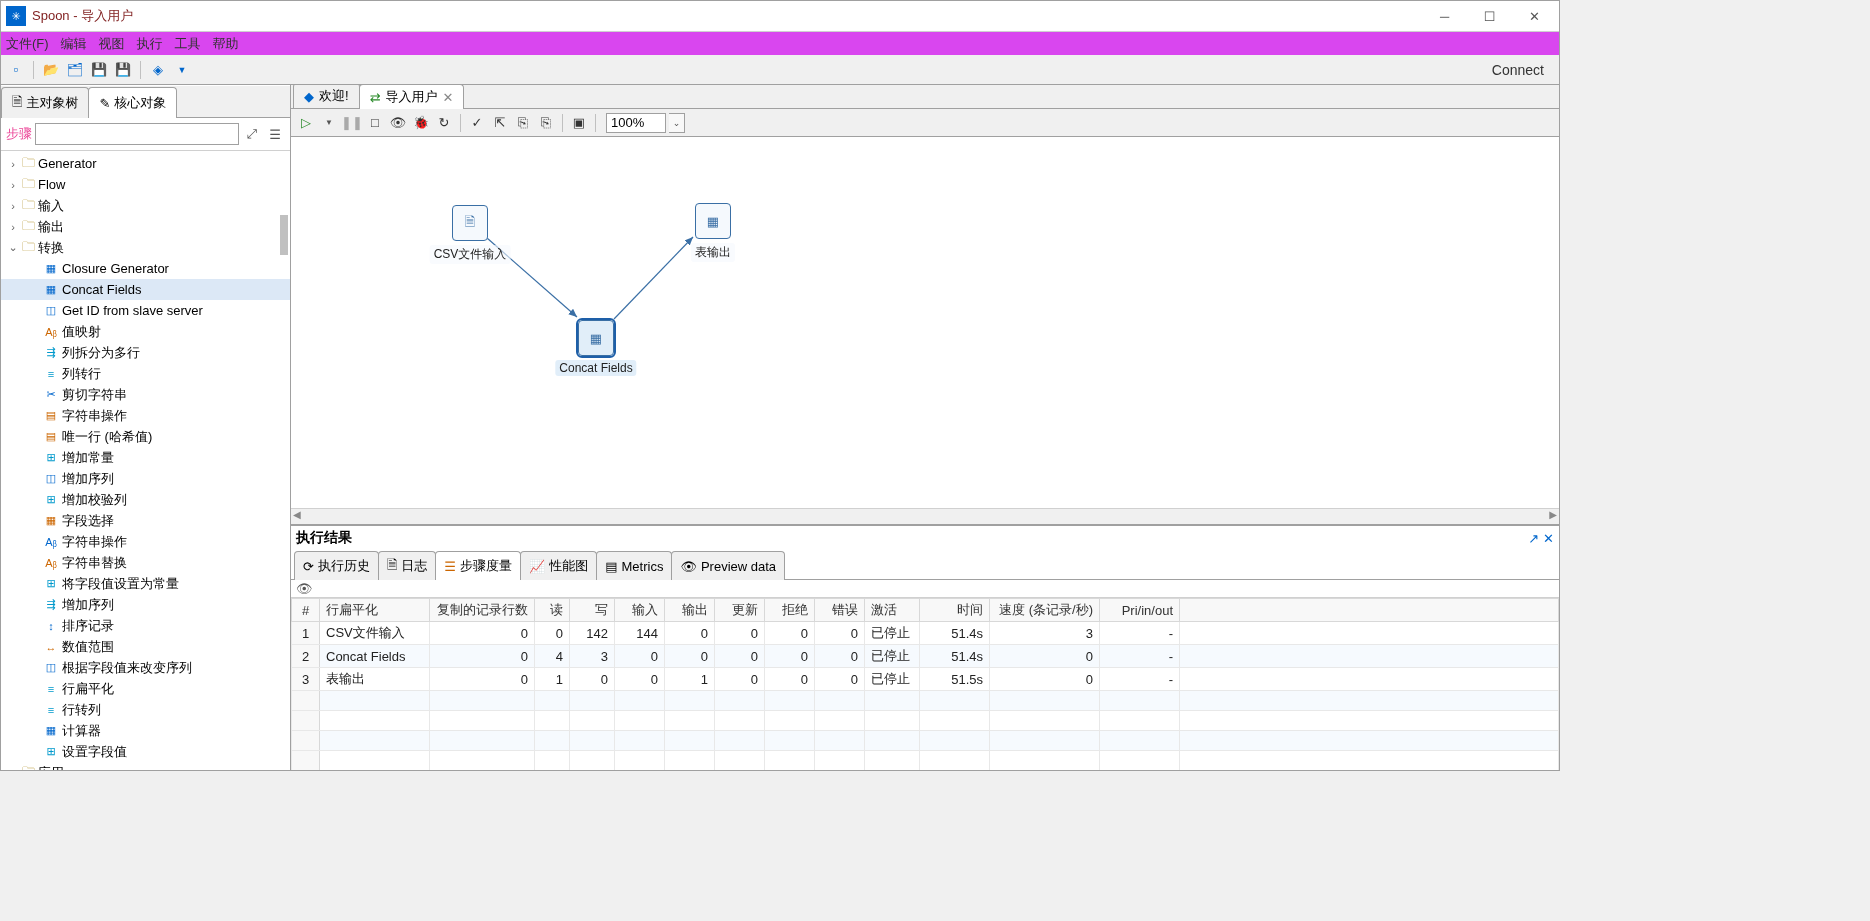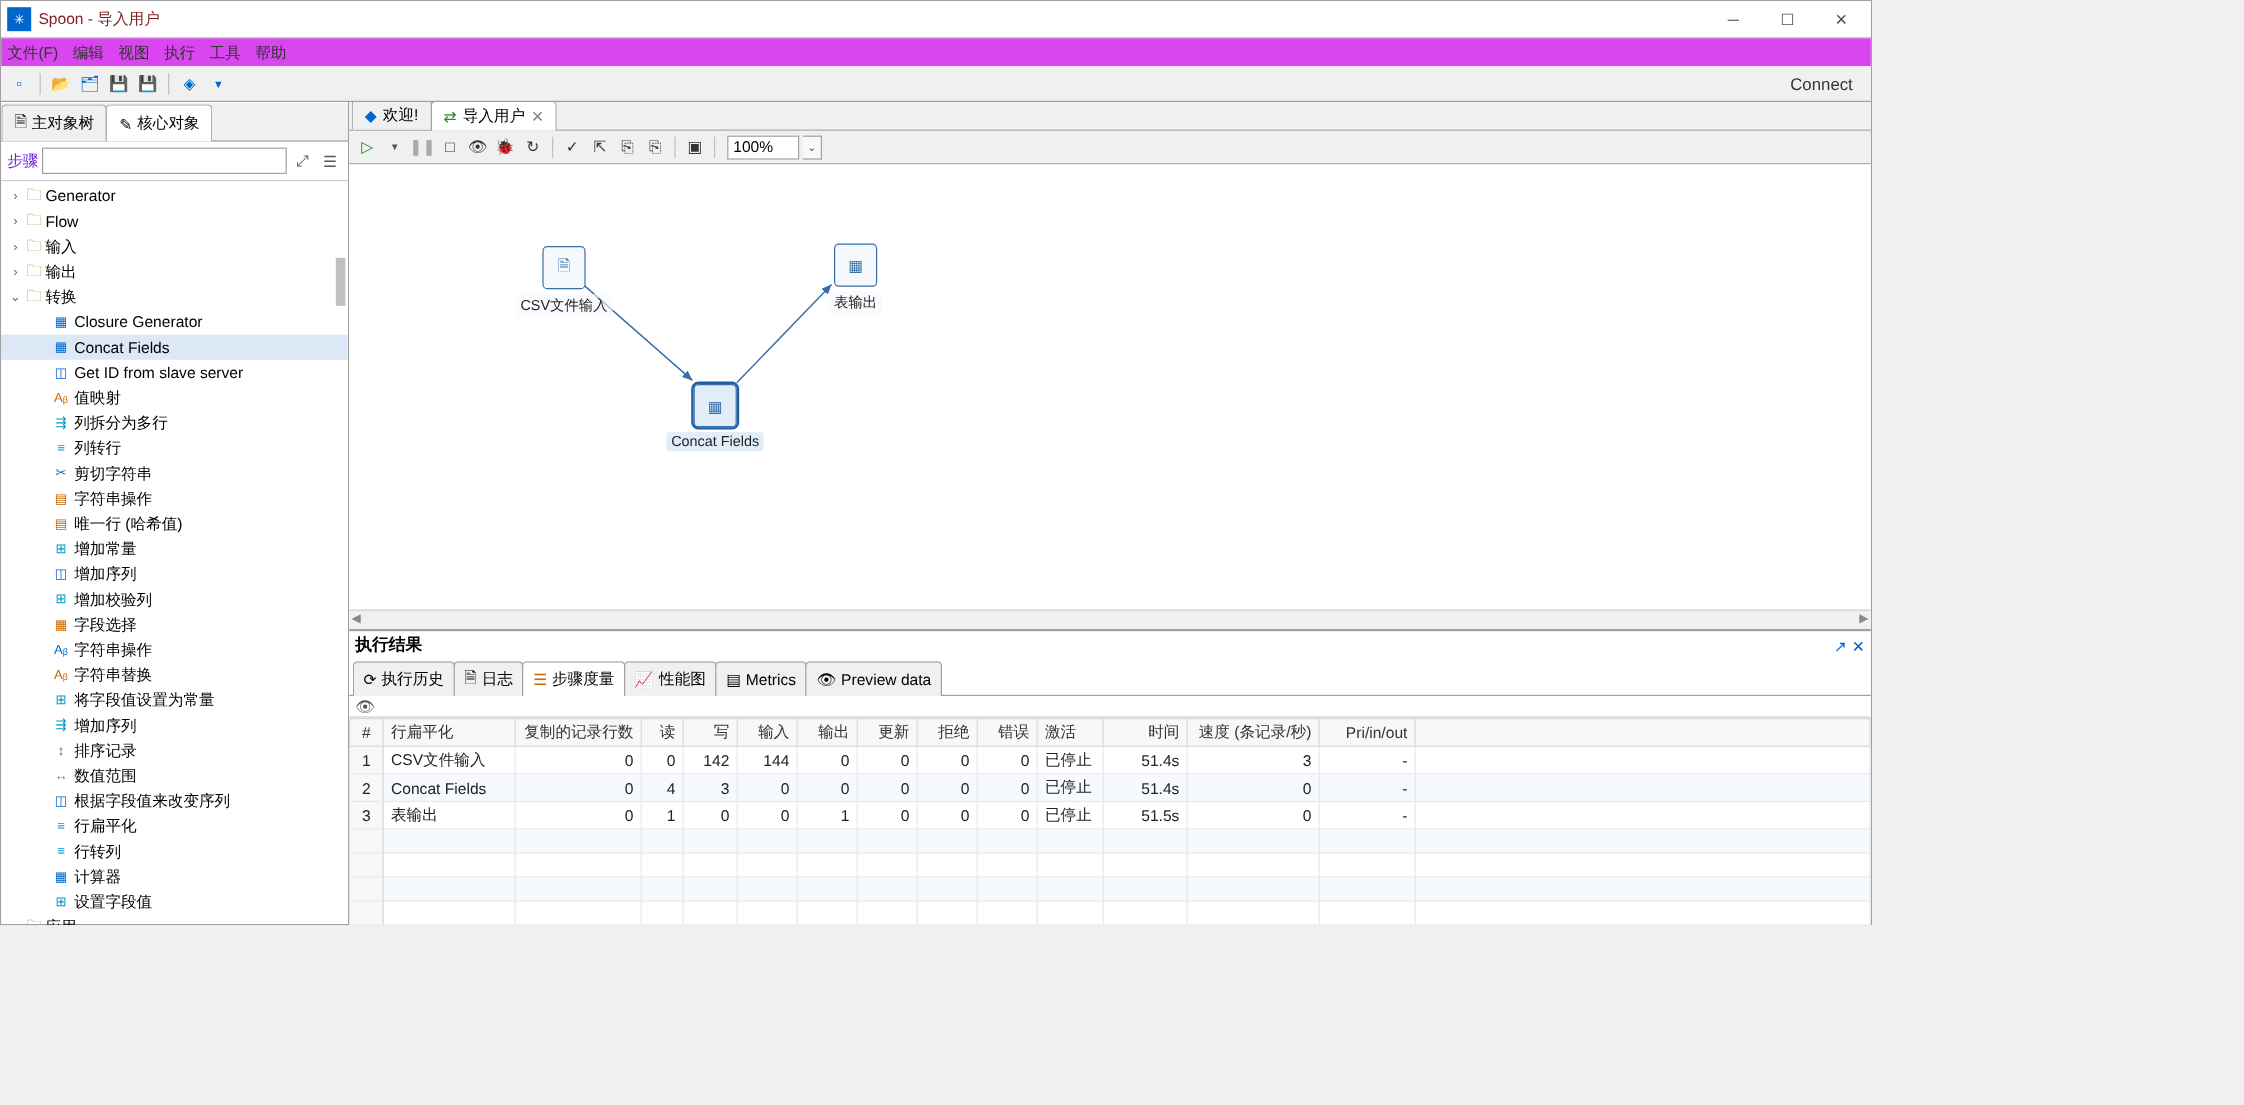--- a/index.html
+++ b/index.html
@@ -17,21 +17,21 @@
 .toolbar-left { display: flex; align-items: center; gap: 4px; }
 .tool-icon { width: 20px; height: 20px; display: flex; align-items: center; justify-content: center; color: #0066cc; cursor: pointer; }
 .tool-sep { width: 1px; height: 18px; background: #c0c0c0; margin: 0 3px; }
 .connect { color: #333; padding: 0 10px; font-size: 14px; }
 .main { flex: 1; display: flex; overflow: hidden; }
 .sidebar { width: 290px; border-right: 1px solid #a0a0a0; display: flex; flex-direction: column; background: #fff; }
 .side-tabs { display: flex; border-bottom: 1px solid #a0a0a0; background:#f0f0f0; border-top:1px solid #fff;}
 .side-tab { padding: 4px 10px; background: #fff; border: 1px solid #a0a0a0; border-bottom: none; border-top-left-radius: 4px; border-top-right-radius: 4px; margin-right: -1px; display: flex; align-items: center; gap: 4px; position:relative; top:1px;}
 .side-tab.inactive { background: #f0f0f0; }
 .search-row { display: flex; align-items: center; padding: 5px; gap: 3px; border-bottom: 1px solid #d0d0d0; }
-.search-label { color: #6d28d9; }
+.search-label { color: #ec4899; }
 .search-input { flex: 1; height: 22px; border: 1px solid #a0a0a0; padding: 0 4px; }
 .search-btn { width: 20px; height: 20px; display: flex; align-items: center; justify-content: center; color: #555; border:1px solid transparent;}
 .tree { flex: 1; overflow-y: auto; padding: 2px 0; position:relative;}
 .tree-scroll-hint{position:absolute;right:2px;top:2px;bottom:2px;width:8px;}
 .tree-scroll-hint::before{content:"";position:absolute;left:0;width:8px;height:40px;background:#c0c0c0;top:62px;}
 .tree-item { display: flex; align-items: center; height: 21px; padding-left: 6px; gap: 3px; cursor: default; white-space: nowrap; }
 .tree-item.selected { background: #dce8f6; }
 .caret { width: 12px; color: #666; text-align: center; font-size: 11px; }
 .node-ico { width: 16px; height: 16px; display: flex; align-items: center; justify-content: center; font-size: 11px; }
 .pad2 { padding-left: 42px; }

